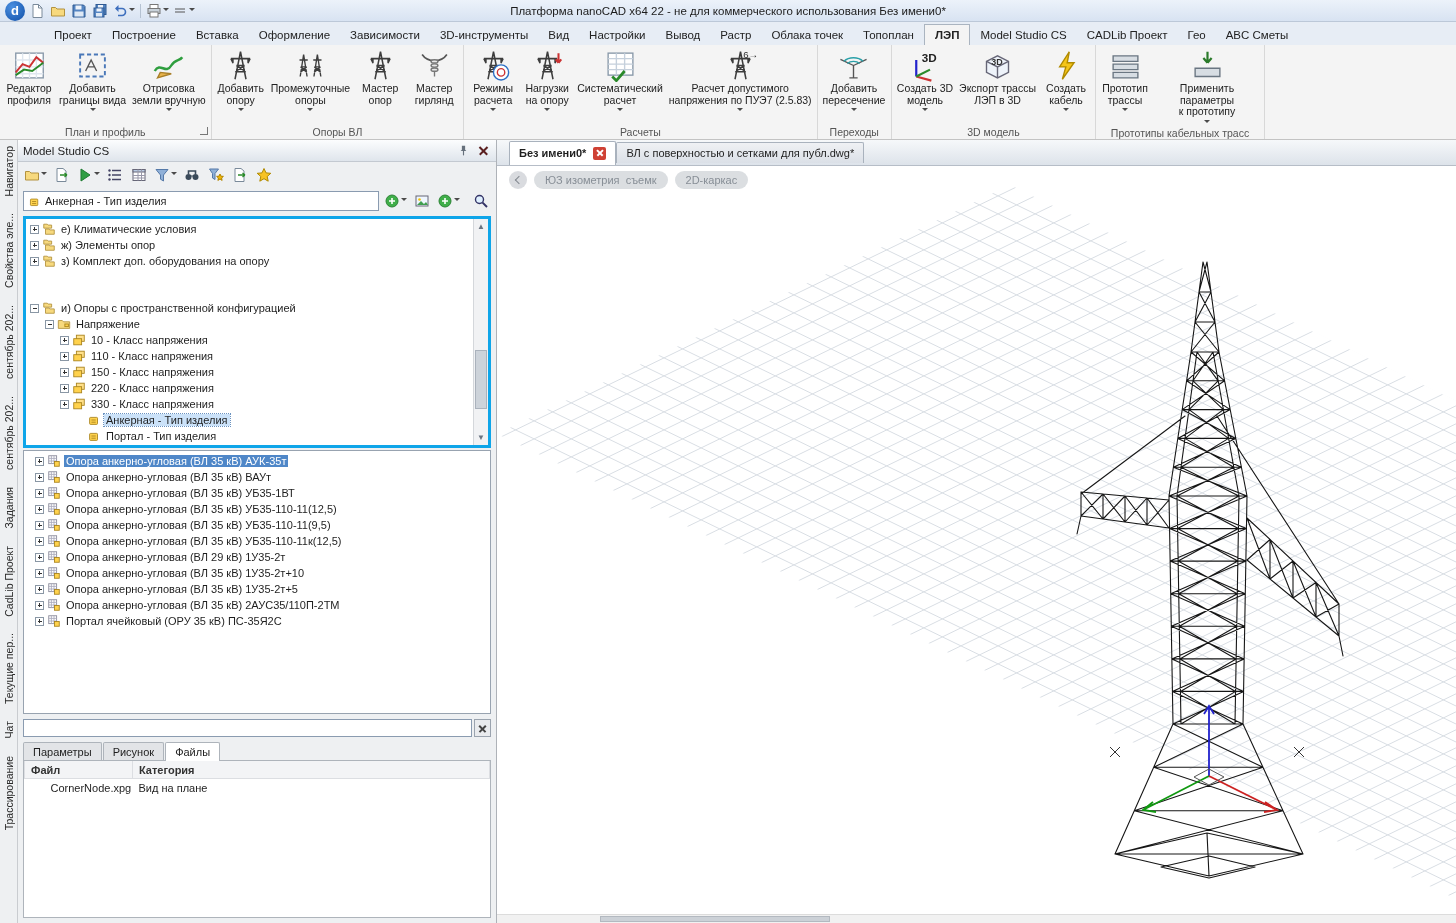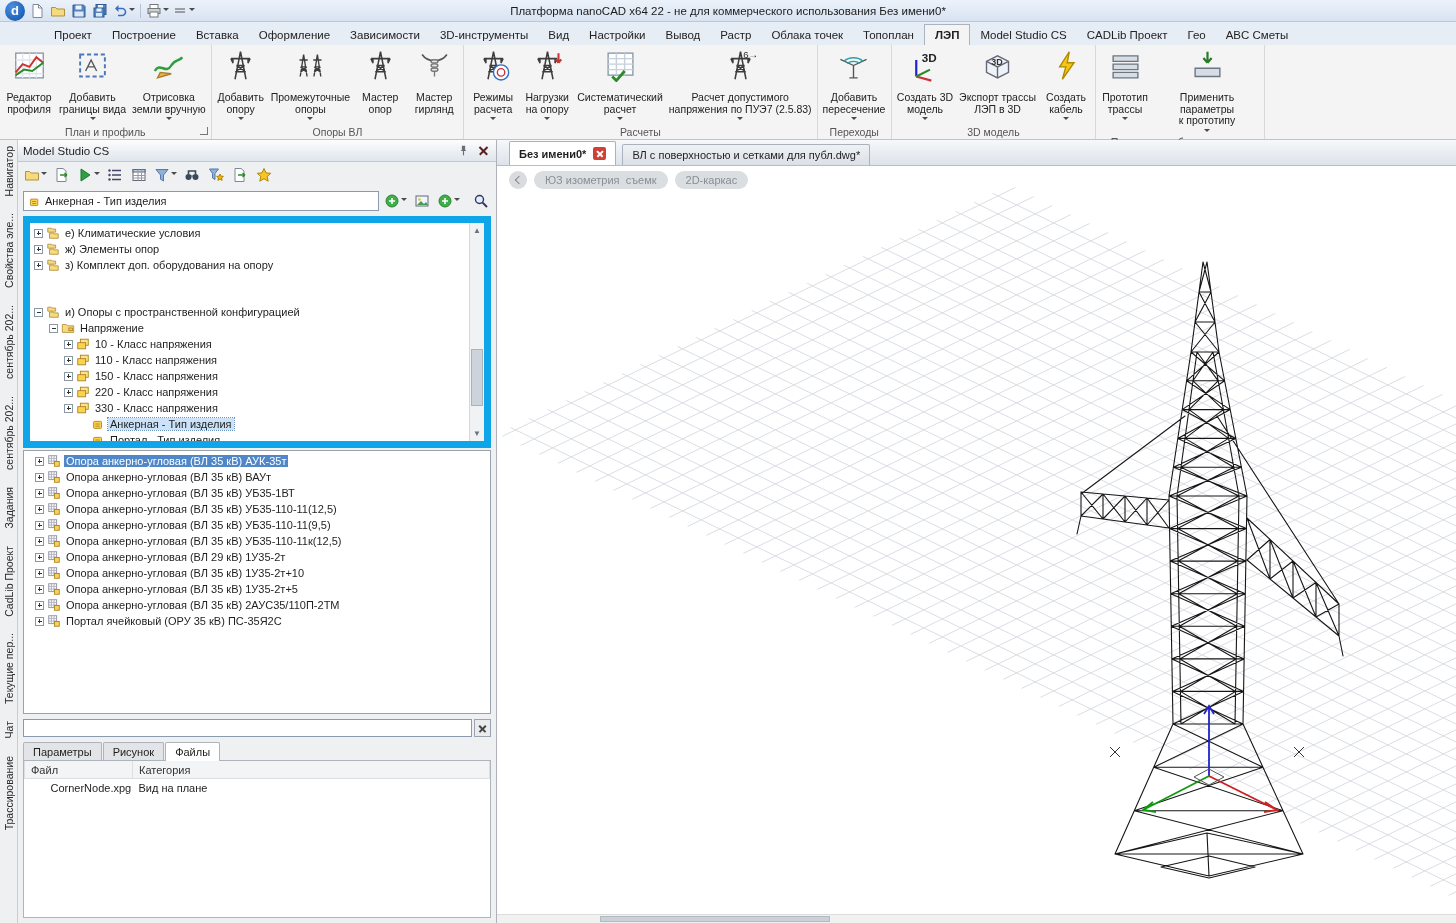--- a/index.html
+++ b/index.html
@@ -19,40 +19,40 @@
 .rtab{padding:4px 10px 4px;font-size:11.5px;color:#222;white-space:nowrap}
 .rtab.active{background:#f4f4f4;border:1px solid #aab4c0;border-bottom:none;font-weight:bold}
 
 #ribbon{position:absolute;top:45px;left:0;width:1456px;height:95px;background:#f4f4f4;border-bottom:1px solid #c3c3c3;display:flex}
 .rgroup{display:flex;flex-direction:column;border-right:1px solid #d8d8d8;padding:1px 2px 0}
 .rg-body{flex:1;display:flex;align-items:stretch}
 .rg-foot{height:15px;display:flex;align-items:center;justify-content:center;color:#555;font-size:10.5px;position:relative;padding:0 10px}
 .launcher{position:absolute;right:1px;top:3px;width:8px;height:8px;border-right:1.5px solid #777;border-bottom:1.5px solid #777}
 .rbtn{max-width:110px;min-width:54px;padding:3px 3px 1px;display:flex;flex-direction:column;align-items:center;border-radius:2px}
 .rbtn.wide{max-width:165px}
-.rlb{font-size:10.5px;line-height:11.5px;text-align:center;color:#222;white-space:pre-line;margin-top:10px}
+.rlb{font-size:10.5px;line-height:11.5px;text-align:center;color:#222;white-space:pre-line;margin-top:1px}
 .rbtn .dda{margin-top:2px}
 
 #main{position:absolute;top:140px;left:0;width:1456px;bottom:0;display:flex}
 #sidestrip{width:18px;background:#eef0f2;border-right:1px solid #c9ccd0;display:flex;flex-direction:column;align-items:center;padding:6px 0;gap:17px;overflow:hidden}
 .vlabel{writing-mode:vertical-rl;transform:rotate(180deg);font-size:10.5px;color:#2a2a2a;white-space:nowrap}
 #panel{width:479px;background:#eef0f2;border-right:1px solid #aeb2b8;display:flex;flex-direction:column}
 #panel-header{height:22px;background:linear-gradient(#fcfdfe,#dfe5ec);border-bottom:1px solid #c3c9d1;display:flex;align-items:center;padding:0 5px;gap:4px}
 #panel-title{flex:1;font-size:11.5px}
 .hbtn{width:16px;height:16px;display:flex;align-items:center;justify-content:center;border-radius:2px}
 .xicon{position:relative;width:9px;height:9px}
 .xicon::before,.xicon::after{content:'';position:absolute;left:-1px;top:4px;width:11px;height:1.6px;background:#5b2020}
 .xicon::before{transform:rotate(45deg)}.xicon::after{transform:rotate(-45deg)}
 #panel-toolbar{height:26px;display:flex;align-items:center;gap:2px;padding:2px 4px}
 .tbtn{height:22px;min-width:22px;display:flex;align-items:center;justify-content:center;border-radius:2px;padding:0 2px;gap:1px}
 #combo-row{height:26px;display:flex;align-items:center;gap:3px;padding:0 5px}
 #combo{flex:1;height:20px;background:#fff;border:1px solid #8a9bb0;display:flex;align-items:center;gap:4px;padding:0 4px;overflow:hidden}
 #combo .ti{width:13px;height:13px}
 .cbtn{height:22px;display:flex;align-items:center;justify-content:center;border-radius:2px;padding:0 2px;gap:1px}
-#tree{height:232px;margin:2px 5px 0;background:#fff;border:7px solid #0ea5e9;overflow:hidden;position:relative;padding:2px 16px 2px 2px}
+#tree{height:232px;margin:2px 5px 0;background:#fff;border:3px solid #0ea5e9;overflow:hidden;position:relative;padding:2px 16px 2px 2px}
 .trow{height:16px;display:flex;align-items:center;gap:3px;white-space:nowrap}
 .exp{width:9px;height:9px;border:1px solid #8a97a5;background:#fff;position:relative;flex:none}
 .exp::before{content:'';position:absolute;left:1.5px;right:1.5px;top:3.4px;height:1px;background:#333}
 .exp.plus::after{content:'';position:absolute;top:1.5px;bottom:1.5px;left:3.4px;width:1px;background:#333}
 .exp-spacer{width:9px;flex:none}
 .tlbl{font-size:11px;padding:0 2px}
 .tsel{background:#cbe2f9;outline:1px dotted #6b93c0}
 #tree-scroll{position:absolute;right:0;top:0;bottom:0;width:15px;background:#f1f2f4;border-left:1px solid #d4d7db;display:flex;flex-direction:column}
 .scr-arrow{height:15px;display:flex;align-items:center;justify-content:center;color:#6a7380;font-size:8px}
 #tree-thumb{position:absolute;left:1px;right:1px;top:58%;height:26%;background:#cdd3da;border:1px solid #aab2bc}
@@ -61,27 +61,27 @@
 .lsel{background:#4f87c8;color:#fff}
 #filter-row{height:24px;display:flex;align-items:center;padding:0 5px;gap:2px}
 #filter-input{flex:1;height:18px;border:1px solid #8a9bb0;background:#fff;font-family:inherit;font-size:11px;padding:0 3px}
 #clear-btn{width:17px;height:18px;border:1px solid #9aa3ae;background:#e9ebee;display:flex;align-items:center;justify-content:center}
 #clear-btn .xicon::before,#clear-btn .xicon::after{background:#444;width:9px;left:0}
 #bottom-tabs{height:20px;display:flex;align-items:flex-end;padding:0 5px;gap:1px}
 .btab{padding:2.5px 9px;background:#e2e4e7;border:1px solid #aeb4bb;border-bottom:none;font-size:11px;border-radius:2px 2px 0 0}
 .btab.active{background:#fff;position:relative;top:1px;padding-bottom:3.5px}
 #files-area{height:158px;margin:0 5px 5px;background:#fff;border:1px solid #aeb4bb;overflow:hidden}
 #files-table{width:100%;border-collapse:collapse;table-layout:fixed}
-#files-table th{background:#f3f4f6;border:1px solid #dcdee2;border-top:none;font-weight:normal;text-align:left;padding:2.5px 6px;font-size:11px;color:#333}
+#files-table th{background:#f3f4f6;border:1px solid #dcdee2;border-top:none;font-weight:bold;text-align:left;padding:2.5px 6px;font-size:11px;color:#333}
 #files-table td{padding:3px 6px;font-size:11px}
 #files-table td:first-child{padding-left:26px}
 #files-table th:first-child,#files-table td:first-child{width:108px}
 
 #canvas-wrap{flex:1;position:relative;background:#fff;display:flex;flex-direction:column}
-#doctabs{height:26px;background:linear-gradient(#f6f8fa,#dde3ea);border-bottom:1px solid #b6bdc7;display:flex;align-items:flex-end;padding-left:12px;gap:6px;flex:none}
+#doctabs{height:26px;background:linear-gradient(#f6f8fa,#dde3ea);border-bottom:1px solid #b6bdc7;display:flex;align-items:center;padding-left:12px;gap:0;flex:none}
 .dtab{height:21px;display:flex;align-items:center;gap:7px;padding:0 9px;border:1px solid #a9b2bd;border-bottom:none;background:linear-gradient(#eff1f4,#dbe0e7);font-size:11px;border-radius:2px 2px 0 0;white-space:nowrap}
 .dtab.active{background:#fff;height:24px;font-weight:bold}
 .dclose{width:13px;height:13px;background:#cf4134;border-radius:2px;position:relative;flex:none}
 .dclose::before,.dclose::after{content:'';position:absolute;left:2.5px;top:5.7px;width:8px;height:1.5px;background:#fff}
 .dclose::before{transform:rotate(45deg)}.dclose::after{transform:rotate(-45deg)}
 #canvas{flex:1;position:relative;overflow:hidden}
 #cad-svg{position:absolute;left:0;top:0;width:100%;height:100%}
 #overlay-btns{position:absolute;left:12px;top:5px;display:flex;gap:7px;align-items:center}
 .ocircle{width:18px;height:18px;border-radius:50%;background:rgba(170,176,184,.45);display:flex;align-items:center;justify-content:center}
 .chev{width:6px;height:6px;border-left:1.6px solid #82888f;border-bottom:1.6px solid #82888f;transform:rotate(45deg);margin-left:2px}

